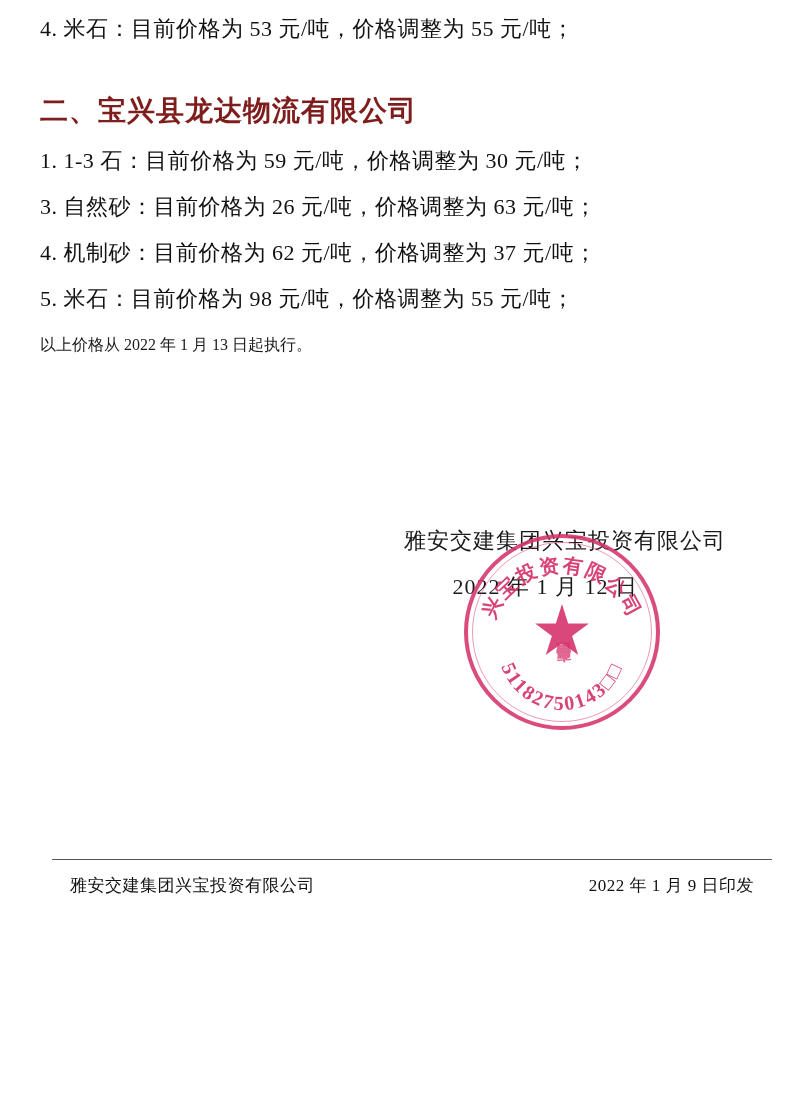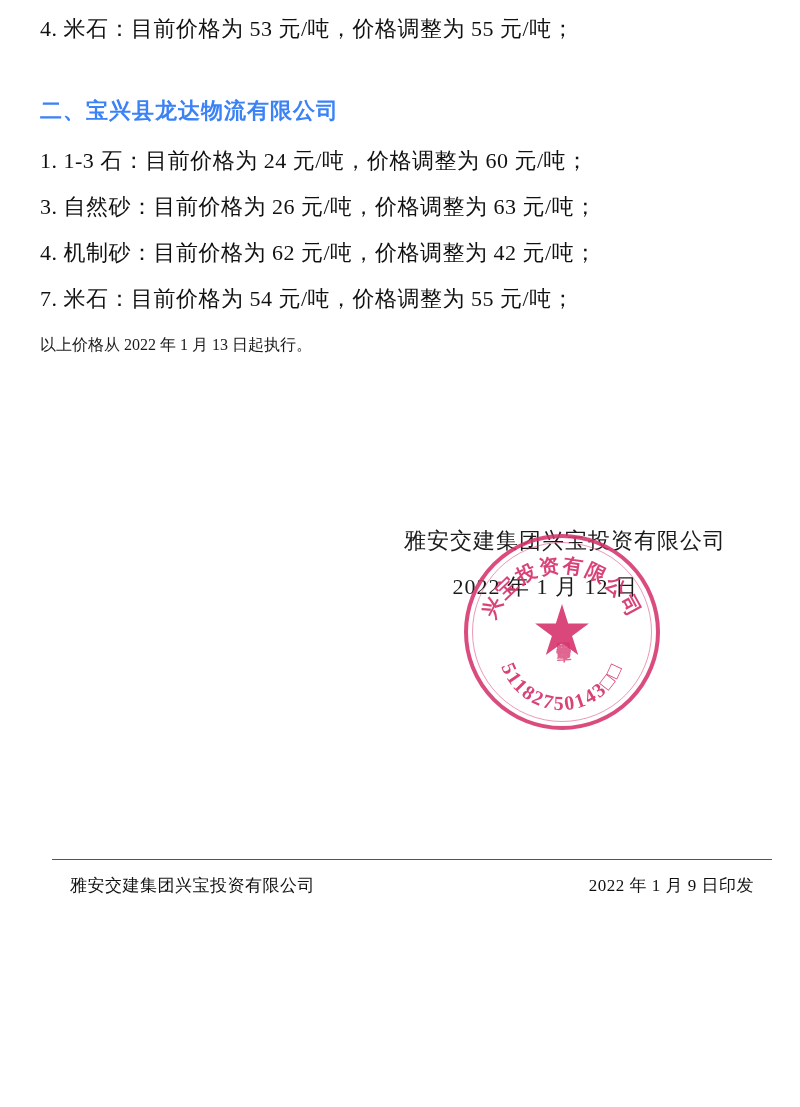--- a/index.html
+++ b/index.html
@@ -27,27 +27,27 @@
     font-size: 22px;
     line-height: 46px;
     letter-spacing: 0.5px;
     white-space: pre;
     color: #111;
   }
   .first-line {
     padding-top: 6px;
   }
   .section-heading {
-    font-size: 22px;
+    font-size: 28px;
     line-height: 46px;
     font-weight: bold;
     letter-spacing: 1px;
     margin-top: 36px;
     white-space: pre;
-    color: #3b82f6;
+    color: #7f1d1d;
   }
   .list-block {
     margin-top: 4px;
   }
   .closing-line {
     font-size: 16px;
     line-height: 46px;
     white-space: pre;
   }
   .signature-block {
@@ -170,24 +170,24 @@
 </head>
 <body>
 
 <div class="page">
 
   <div class="body-line first-line">4. 米石：目前价格为 53 元/吨，价格调整为 55 元/吨；</div>
 
   <div class="section-heading">二、宝兴县龙达物流有限公司</div>
 
   <div class="list-block">
-    <div class="body-line">1. 1-3 石：目前价格为 24 元/吨，价格调整为 60 元/吨；</div>
+    <div class="body-line">1. 1-3 石：目前价格为 59 元/吨，价格调整为 30 元/吨；</div>
     <div class="body-line">3. 自然砂：目前价格为 26 元/吨，价格调整为 63 元/吨；</div>
-    <div class="body-line">4. 机制砂：目前价格为 62 元/吨，价格调整为 42 元/吨；</div>
-    <div class="body-line">7. 米石：目前价格为 54 元/吨，价格调整为 55 元/吨；</div>
+    <div class="body-line">4. 机制砂：目前价格为 62 元/吨，价格调整为 37 元/吨；</div>
+    <div class="body-line">5. 米石：目前价格为 98 元/吨，价格调整为 55 元/吨；</div>
   </div>
 
   <div class="closing-line">以上价格从 2022 年 1 月 13 日起执行。</div>
 
   <div class="signature-block">
     <div class="sig-org">雅安交建集团兴宝投资有限公司</div>
     <div class="sig-date">2022 年 1 月 12 日</div>
   </div>
 
   <div class="seal">

